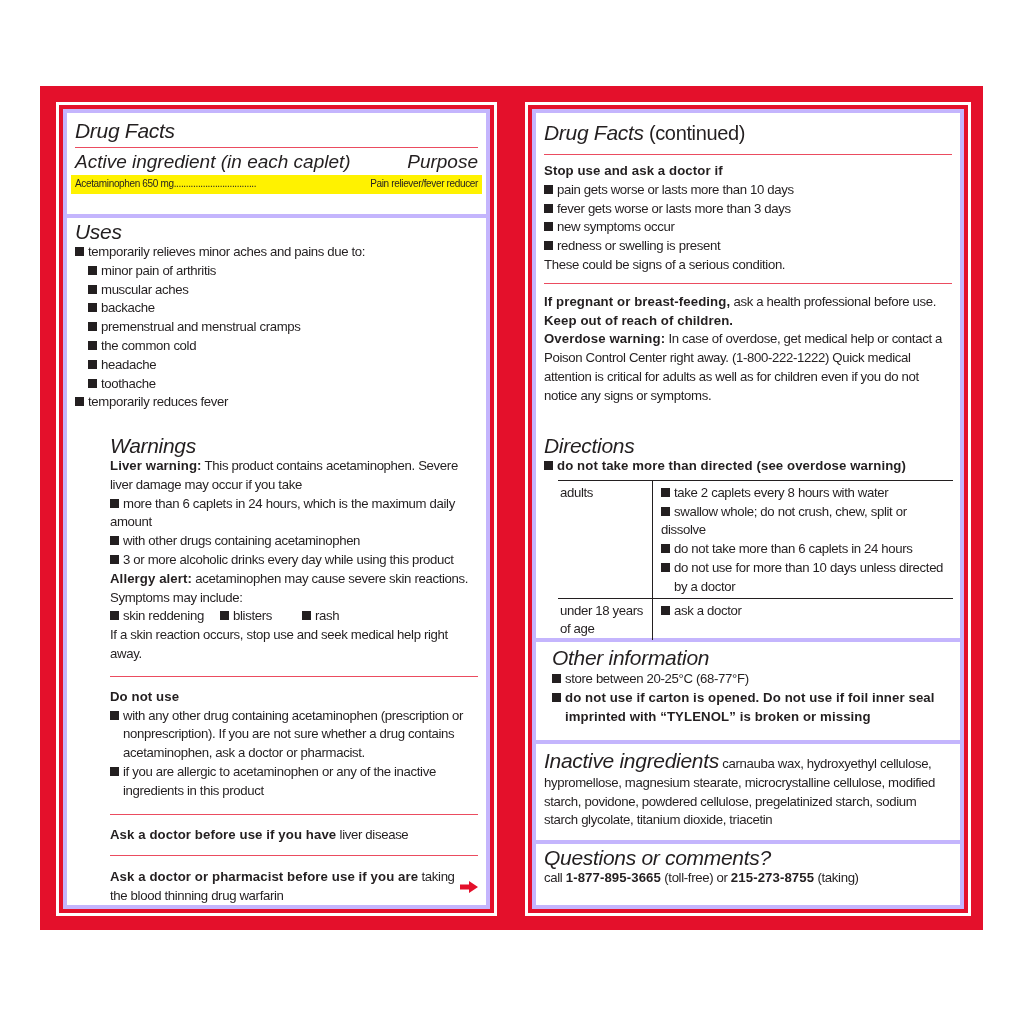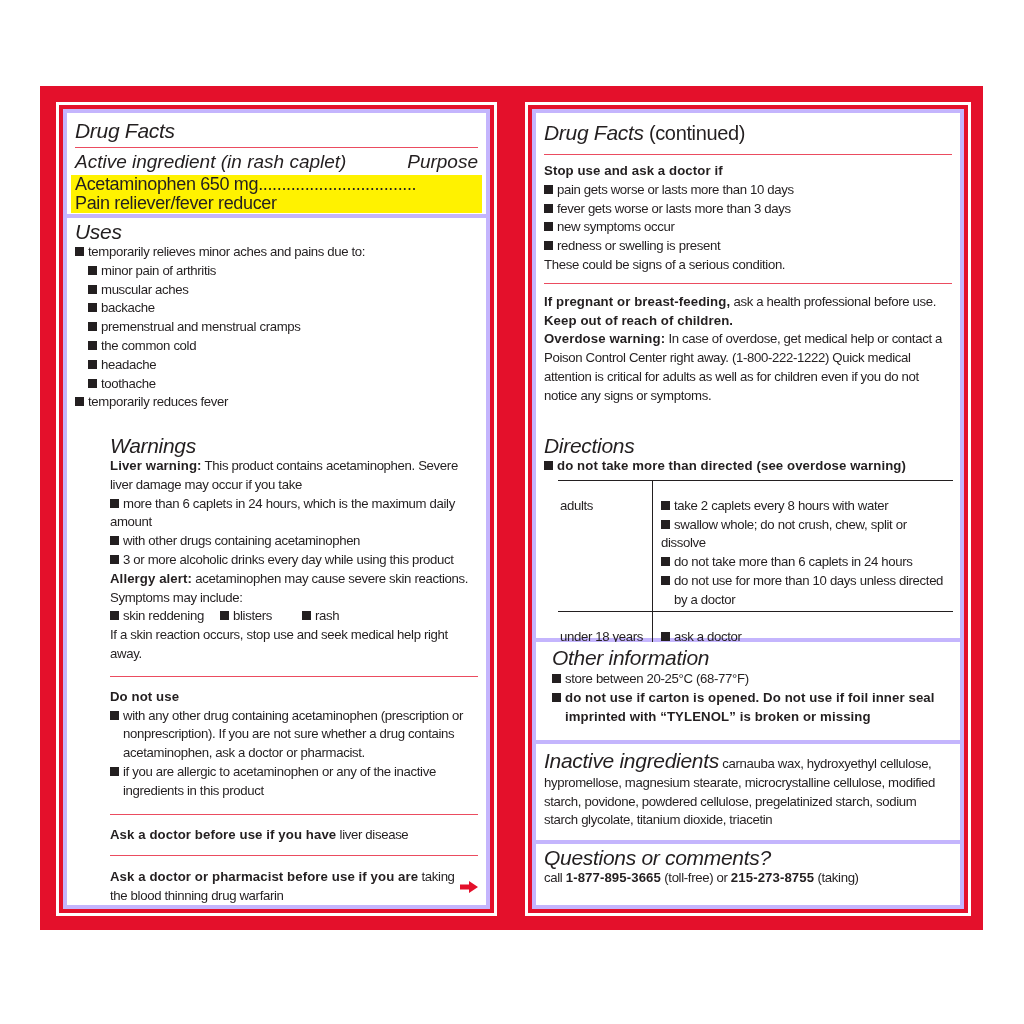--- a/index.html
+++ b/index.html
@@ -16,41 +16,41 @@
   .h-title { font-size:21px; font-style:italic; font-weight:normal; letter-spacing:-0.3px; line-height:24px; }
   .b { font-weight:bold; letter-spacing:0.1px; }
   .sq { display:inline-block; width:9px; height:9px; background:#231f20; margin-right:4px; vertical-align:0px; }
   .rule { height:1px; background:#e4102b; opacity:0.75; margin:0; }
   .ind { padding-left:13px; }
   .hang { padding-left:13px; text-indent:-13px; }
   .row-flex { display:flex; justify-content:space-between; align-items:baseline; }
   .hl { background:#fff200; padding:0 4px; margin:0 -4px; }
   table.dir { border-collapse:collapse; margin-left:14px; width:395px; }
   table.dir td { vertical-align:top; padding:0; }
-  table.dir tr.r1 td { border-top:1.5px solid #231f20; padding-top:16px; padding-bottom:1px; }
+  table.dir tr.r1 td { border-top:1.5px solid #231f20; padding-top:3px; padding-bottom:1px; }
   table.dir td.c1 { width:88px; border-right:1.5px solid #231f20; padding-left:2px; }
   table.dir td.c2 { padding-left:8px; }
   .arrow { position:absolute; right:8px; bottom:12px; width:18px; height:12px; }
 </style>
 </head>
 <body>
 
 <div class="frame">
 
   <div class="col col-left">
     <div class="col-inner">
 
       <div class="panel" style="top:4px;height:101px;">
         <div class="h-title cond" style="margin-top:2px;">Drug Facts</div>
         <div class="rule" style="margin-top:4px;"></div>
         <div class="row-flex cond" style="font-size:19px;font-style:italic;line-height:26px;margin-top:1px;">
-          <span>Active ingredient (in rash caplet)</span>
+          <span>Active ingredient (in each caplet)</span>
           <span>Purpose</span>
         </div>
-        <div class="row-flex t cond hl" style="font-size:18px;flex-direction:column;">
+        <div class="row-flex t cond hl" style="font-size:10px;">
           <span>Acetaminophen 650 mg..................................</span>
           <span>Pain reliever/fever reducer</span>
         </div>
       </div>
 
       <div class="panel t cond" style="top:109px;height:254px;padding-top:3px;">
         <div class="h-title cond" style="line-height:22px;">Uses</div>
         <div><span class="sq"></span><span>temporarily relieves minor aches and pains due to:</span></div>
         <div class="ind"><span class="sq"></span><span>minor pain of arthritis</span></div>
         <div class="ind"><span class="sq"></span><span>muscular aches</span></div>

